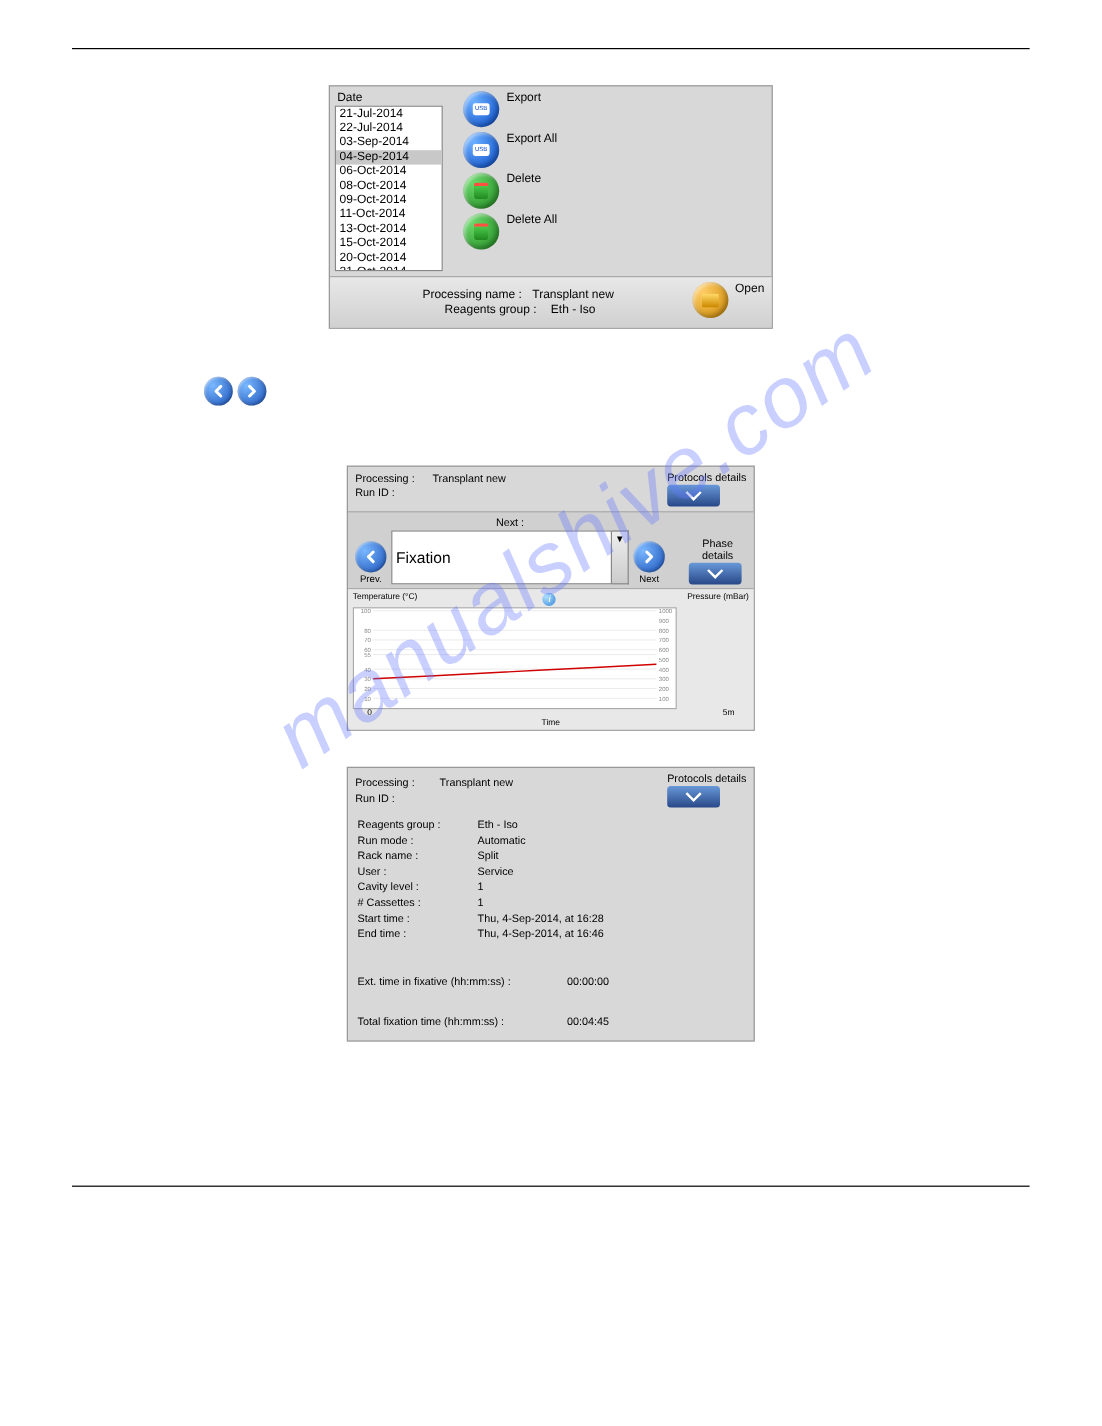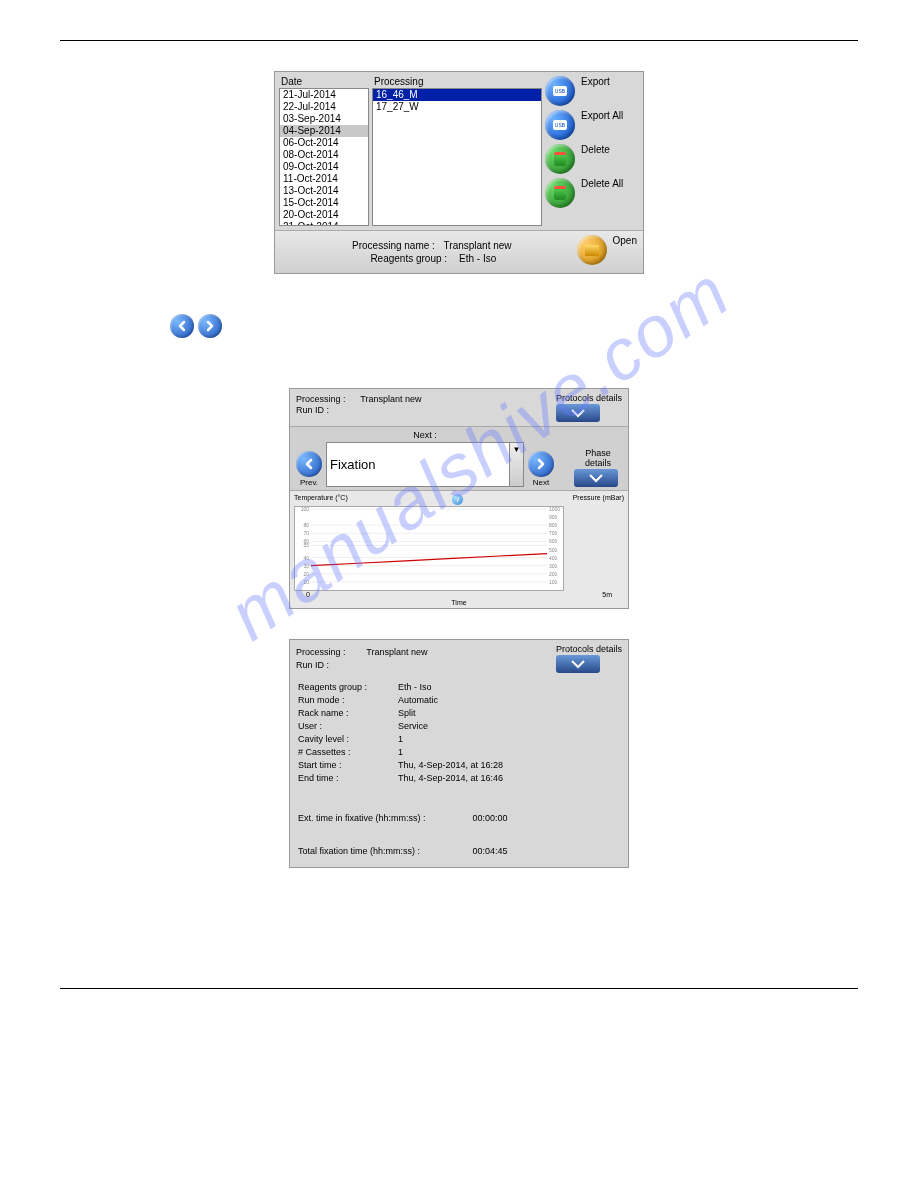--- a/index.html
+++ b/index.html
@@ -43,21 +43,21 @@
     width: 370px;
     margin: 0 auto 40px auto;
     background: #d8d8d8;
     border: 1px solid #999;
     font-size: 10px;
     position: relative;
   }
   .panel1-top {
     display: flex;
     padding: 4px;
-    gap: 3px;
+    gap: 17px;
   }
   .col {
     display: flex;
     flex-direction: column;
   }
   .col-date { width: 90px; }
   .col-proc { width: 170px; }
   .col-btns { flex: 1; }
   .col-head {
     font-size: 10px;
@@ -310,29 +310,20 @@
               <div class="list-item">03-Sep-2014</div>
               <div class="list-item sel-date">04-Sep-2014</div>
               <div class="list-item">06-Oct-2014</div>
               <div class="list-item">08-Oct-2014</div>
               <div class="list-item">09-Oct-2014</div>
               <div class="list-item">11-Oct-2014</div>
               <div class="list-item">13-Oct-2014</div>
               <div class="list-item">15-Oct-2014</div>
               <div class="list-item">20-Oct-2014</div>
               <div class="list-item">21-Oct-2014</div>
-            </div>
-        </div>
-      </div>
-      <div class="col col-proc">
-        <div class="col-head">Processing</div>
-        <div class="listbox">
-          <div class="scroll-inner" id="proc-list">
-              <div class="list-item sel-proc">16_46_M</div>
-              <div class="list-item">17_27_W</div>
             </div>
         </div>
       </div>
       <div class="col col-btns">
         <div class="btn-row">
           <div class="circ-btn">
               <div class="usb-glyph">USB</div>
             </div>
           <span class="btn-label">Export</span>
         </div>

